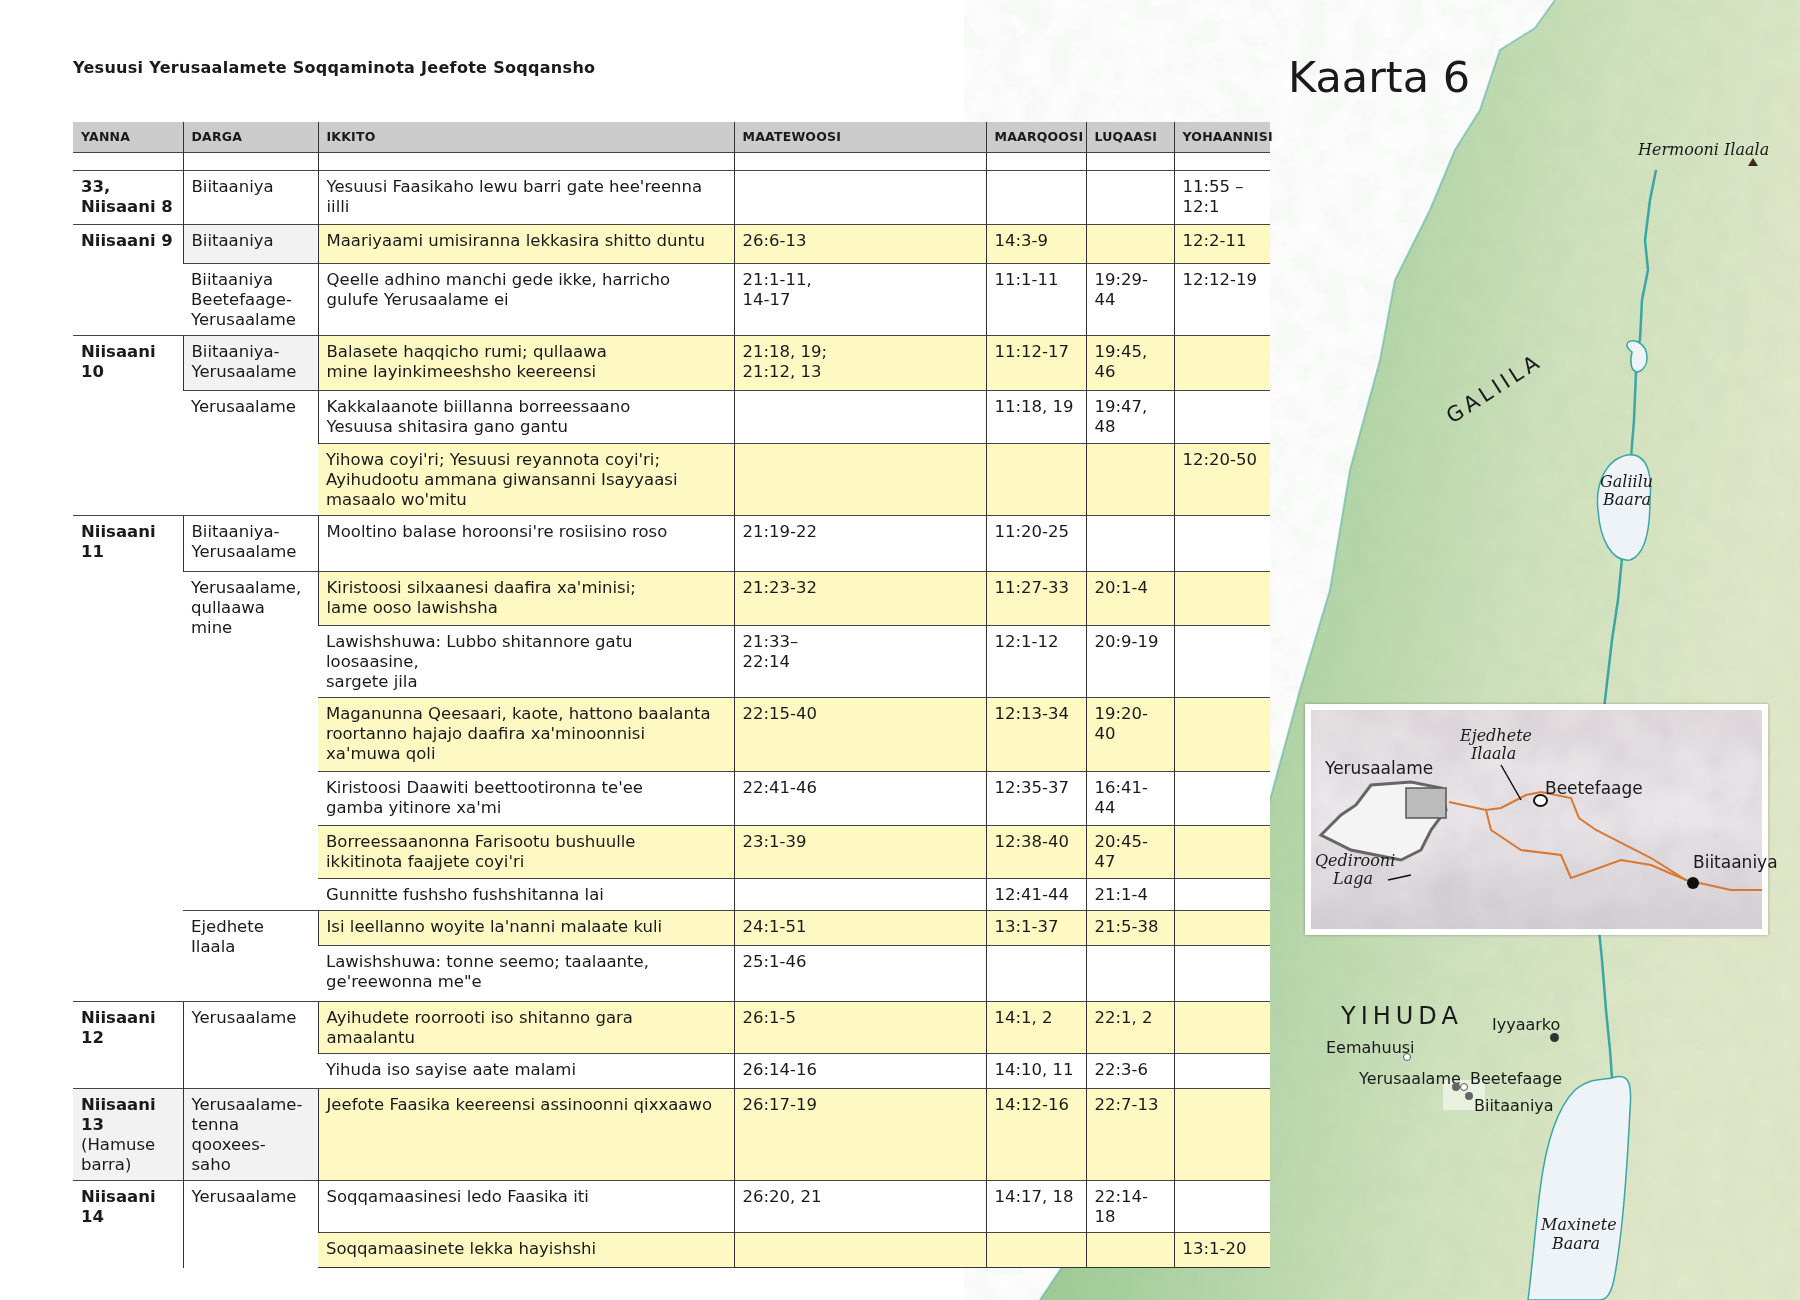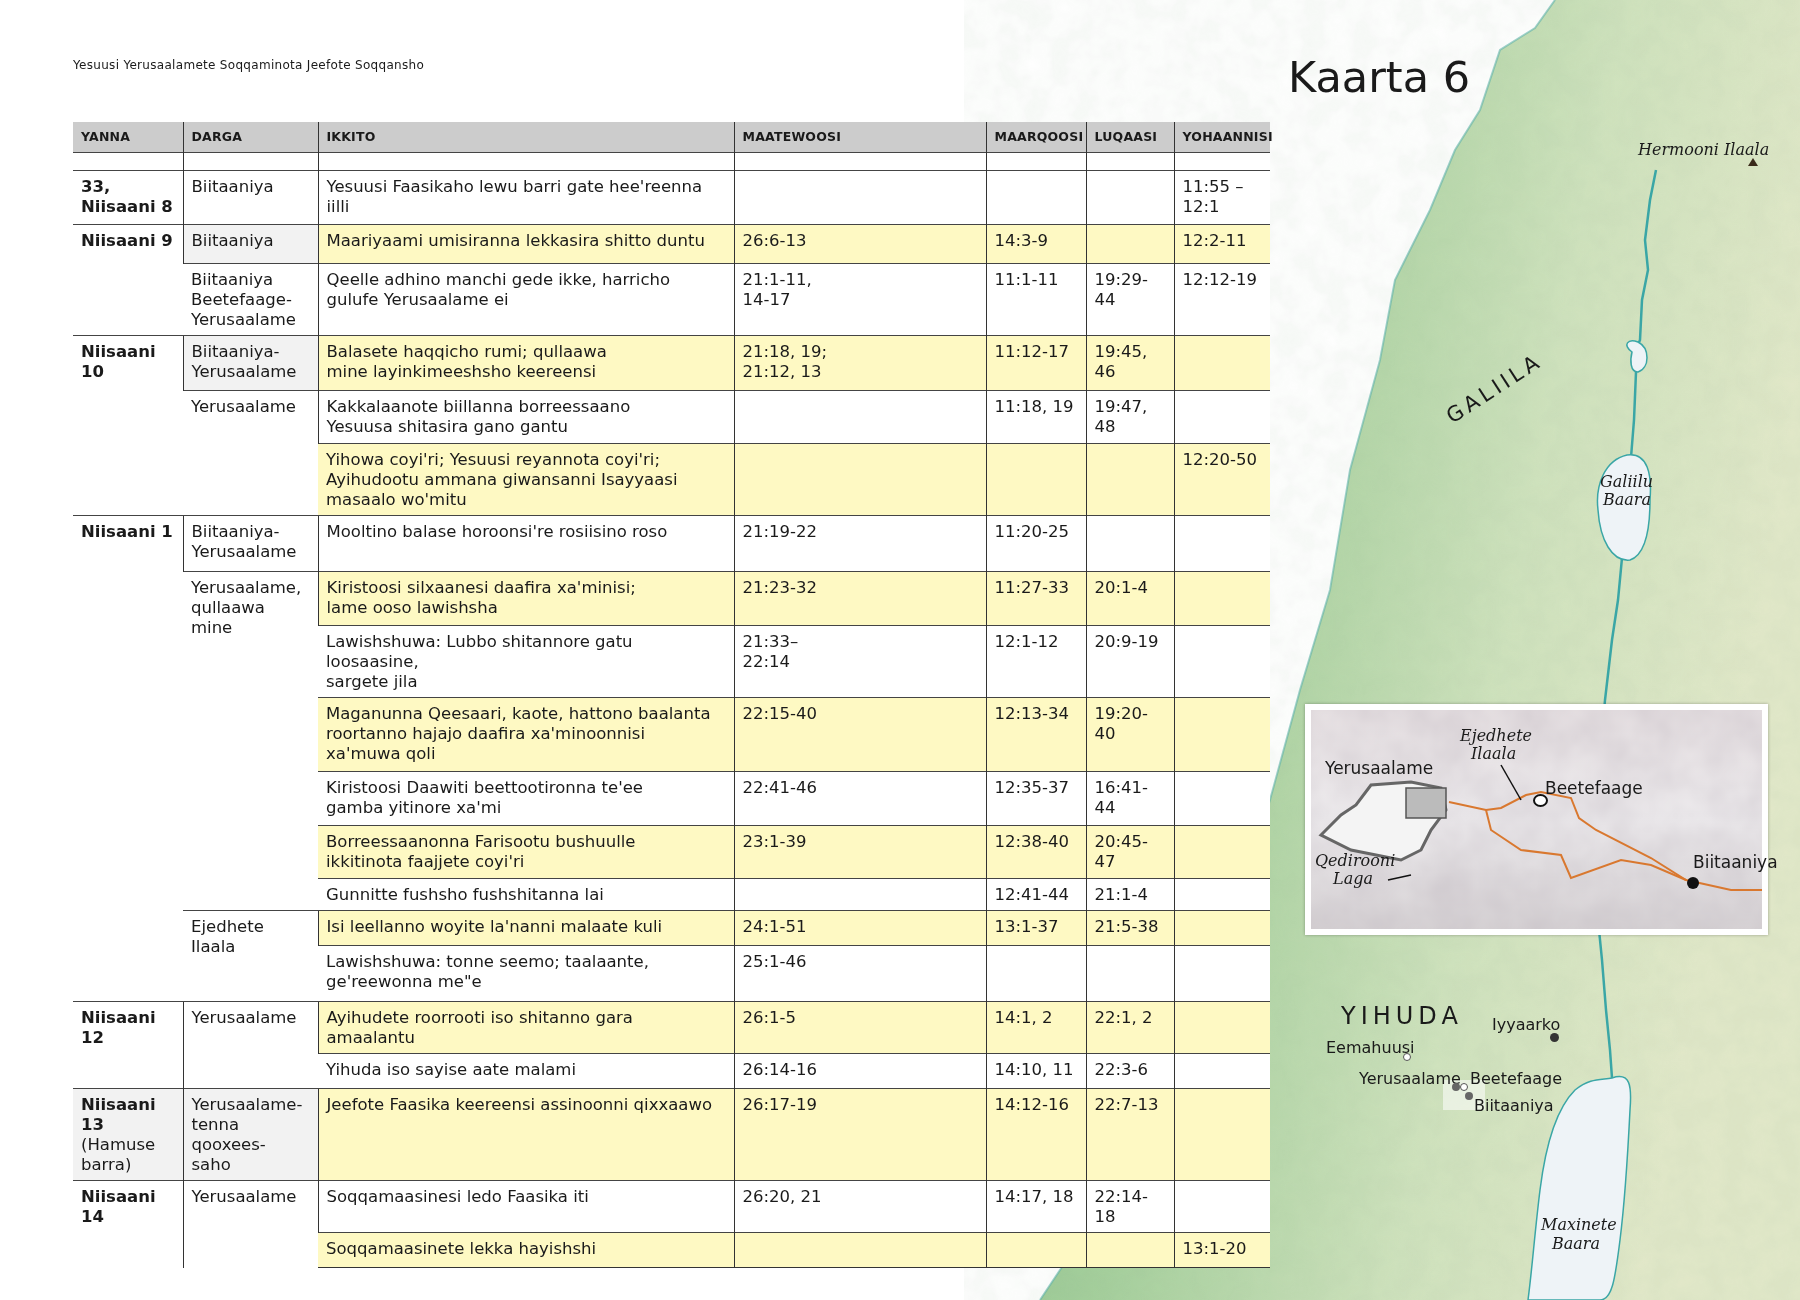--- a/index.html
+++ b/index.html
@@ -1,18 +1,18 @@
 <!DOCTYPE html>
 <html><head>
 <meta charset="utf-8">
 <style>
   html, body { margin: 0; padding: 0; }
   body { width: 1800px; height: 1300px; position: relative; overflow: hidden; background: #ffffff; font-family: "DejaVu Sans", "Liberation Sans", sans-serif; color: #1a1a1a; }
   #map-bg { position: absolute; left: 0; top: 0; width: 1800px; height: 1300px; z-index: 0; }
-  .page-title { position: absolute; left: 73px; top: 58px; font-size: 12px; font-weight: normal; letter-spacing: 0.3px; z-index: 2; }
+  .page-title { position: absolute; left: 73px; top: 58px; font-size: 16px; font-weight: bold; letter-spacing: 0.3px; z-index: 2; }
   .map-title { position: absolute; left: 1288px; top: 52px; font-size: 43px; font-weight: normal; z-index: 2; }
   table.sched { position: absolute; left: 73px; top: 122px; width: 1197px; border-collapse: collapse; table-layout: fixed; z-index: 2; font-size: 16.5px; line-height: 20px; background: transparent; }
   table.sched th { background: #cccccc; font-size: 12.5px; font-weight: bold; text-align: left; padding: 0 8px; height: 30px; border-left: 1.5px solid #333; letter-spacing: 0.2px; }
   table.sched th:first-child { border-left: none; }
   table.sched th.split { border-left: none; }
   table.sched tr.gap td { height: 17px; padding: 0; border-left: 1.5px solid #333; background: #fff; }
   table.sched tr.gap td:first-child { border-left: none; }
   table.sched td { vertical-align: top; padding: 6px 8px 5px 8px; border-left: 1.5px solid #333; border-top: 1.5px solid #444; background: #ffffff; }
   table.sched td:first-child { border-left: none; }
   table.sched td.date { font-weight: bold; background: #ffffff; }
@@ -138,21 +138,21 @@
         <td class="ev"></td>
       </tr>
       <tr class="alt" style="height: 72px;">
         <td class="ev">Yihowa coyi'ri; Yesuusi reyannota coyi'ri;<br>Ayihudootu ammana giwansanni Isayyaasi<br>masaalo wo'mitu</td>
         <td class="ev" colspan="2"></td>
         <td class="ev"></td>
         <td class="ev"></td>
         <td class="ev">12:20-50</td>
       </tr>
       <tr style="height: 56px;">
-        <td class="date" rowspan="9"><span>Niisaani 1</span></td>
+        <td class="date" rowspan="9"><span>Niisaani 11</span></td>
         <td class="place" rowspan="1">Biitaaniya-<br>Yerusaalame</td>
         <td class="ev">Mooltino balase horoonsi're rosiisino roso</td>
         <td class="ev" colspan="2">21:19-22</td>
         <td class="ev">11:20-25</td>
         <td class="ev"></td>
         <td class="ev"></td>
       </tr>
       <tr class="alt" style="height: 54px;">
         <td class="place" rowspan="6">Yerusaalame,<br>qullaawa mine</td>
         <td class="ev">Kiristoosi silxaanesi daafira xa'minisi;<br>lame ooso lawishsha</td>

